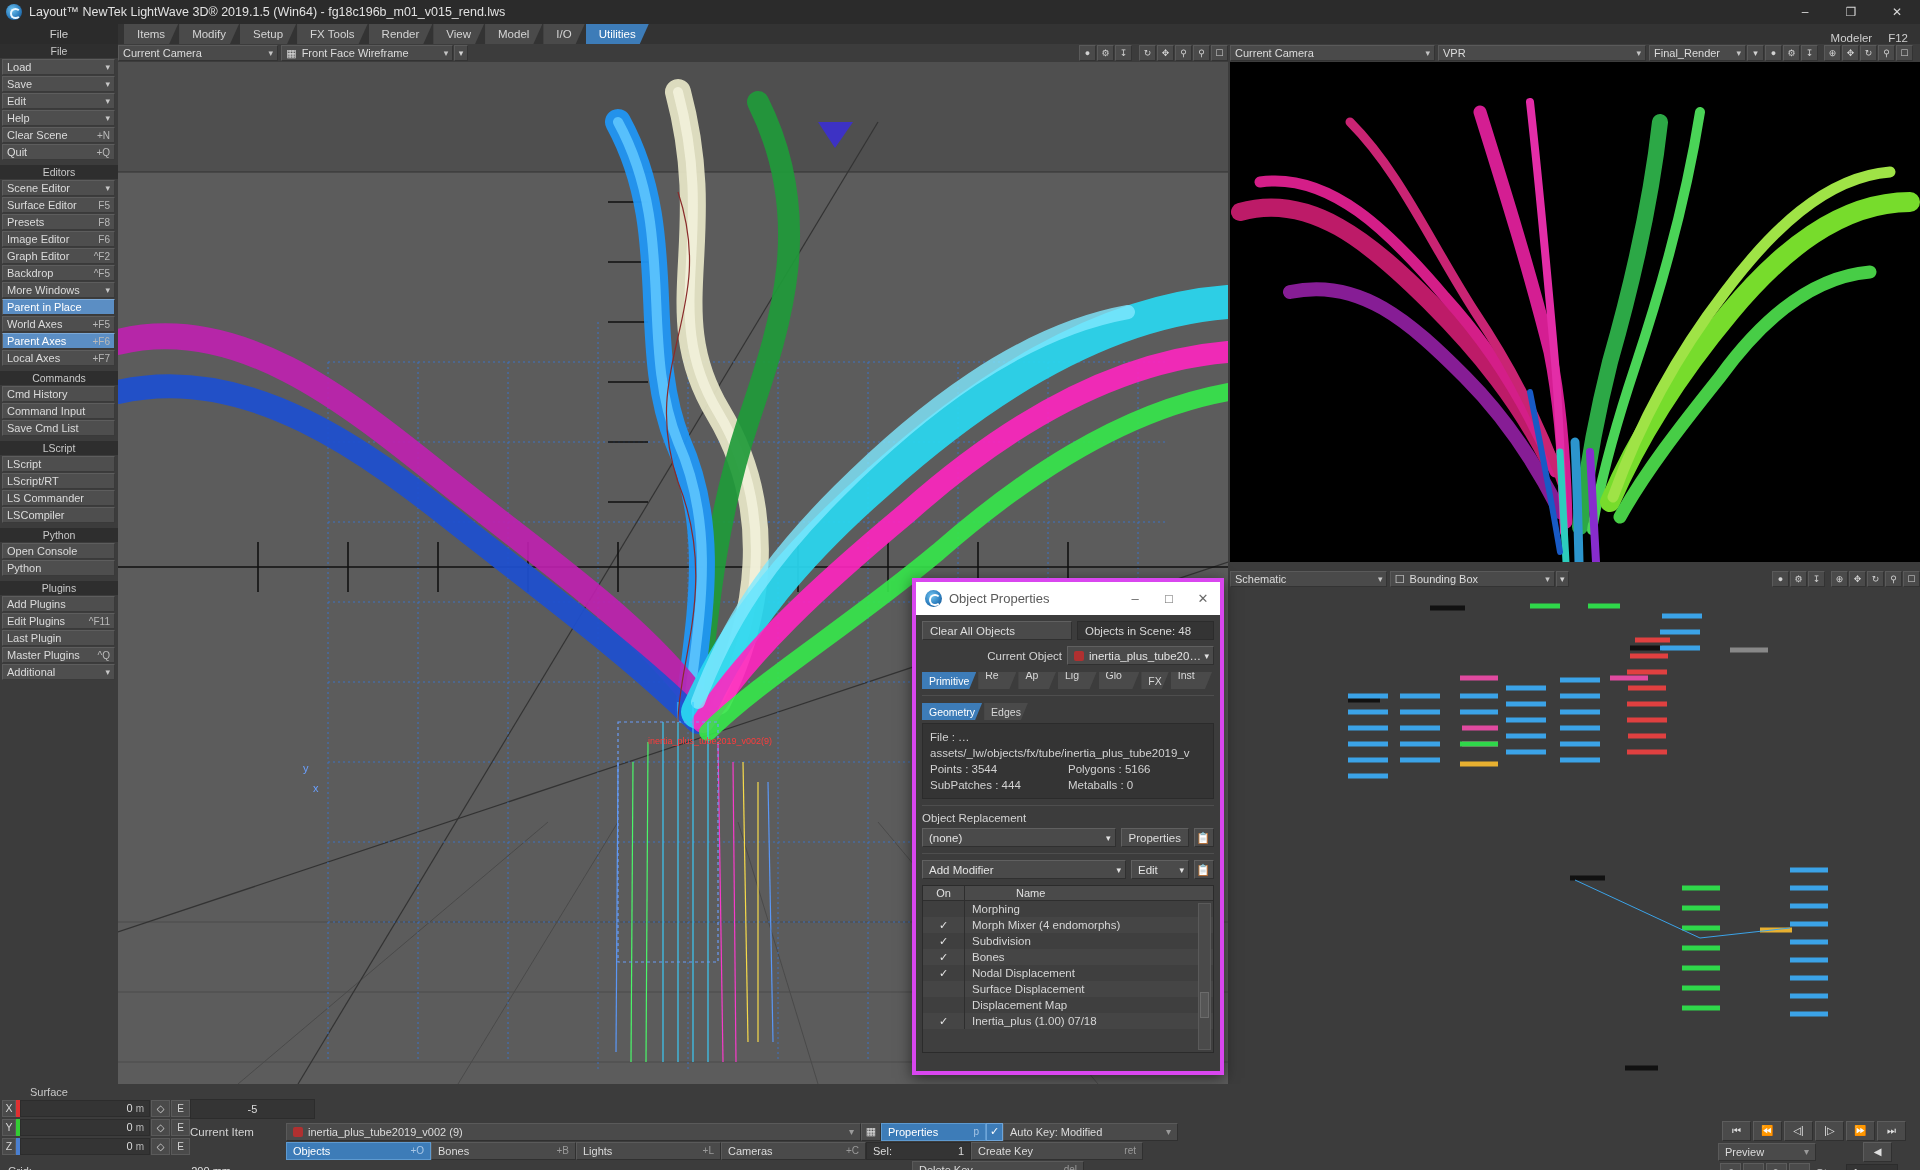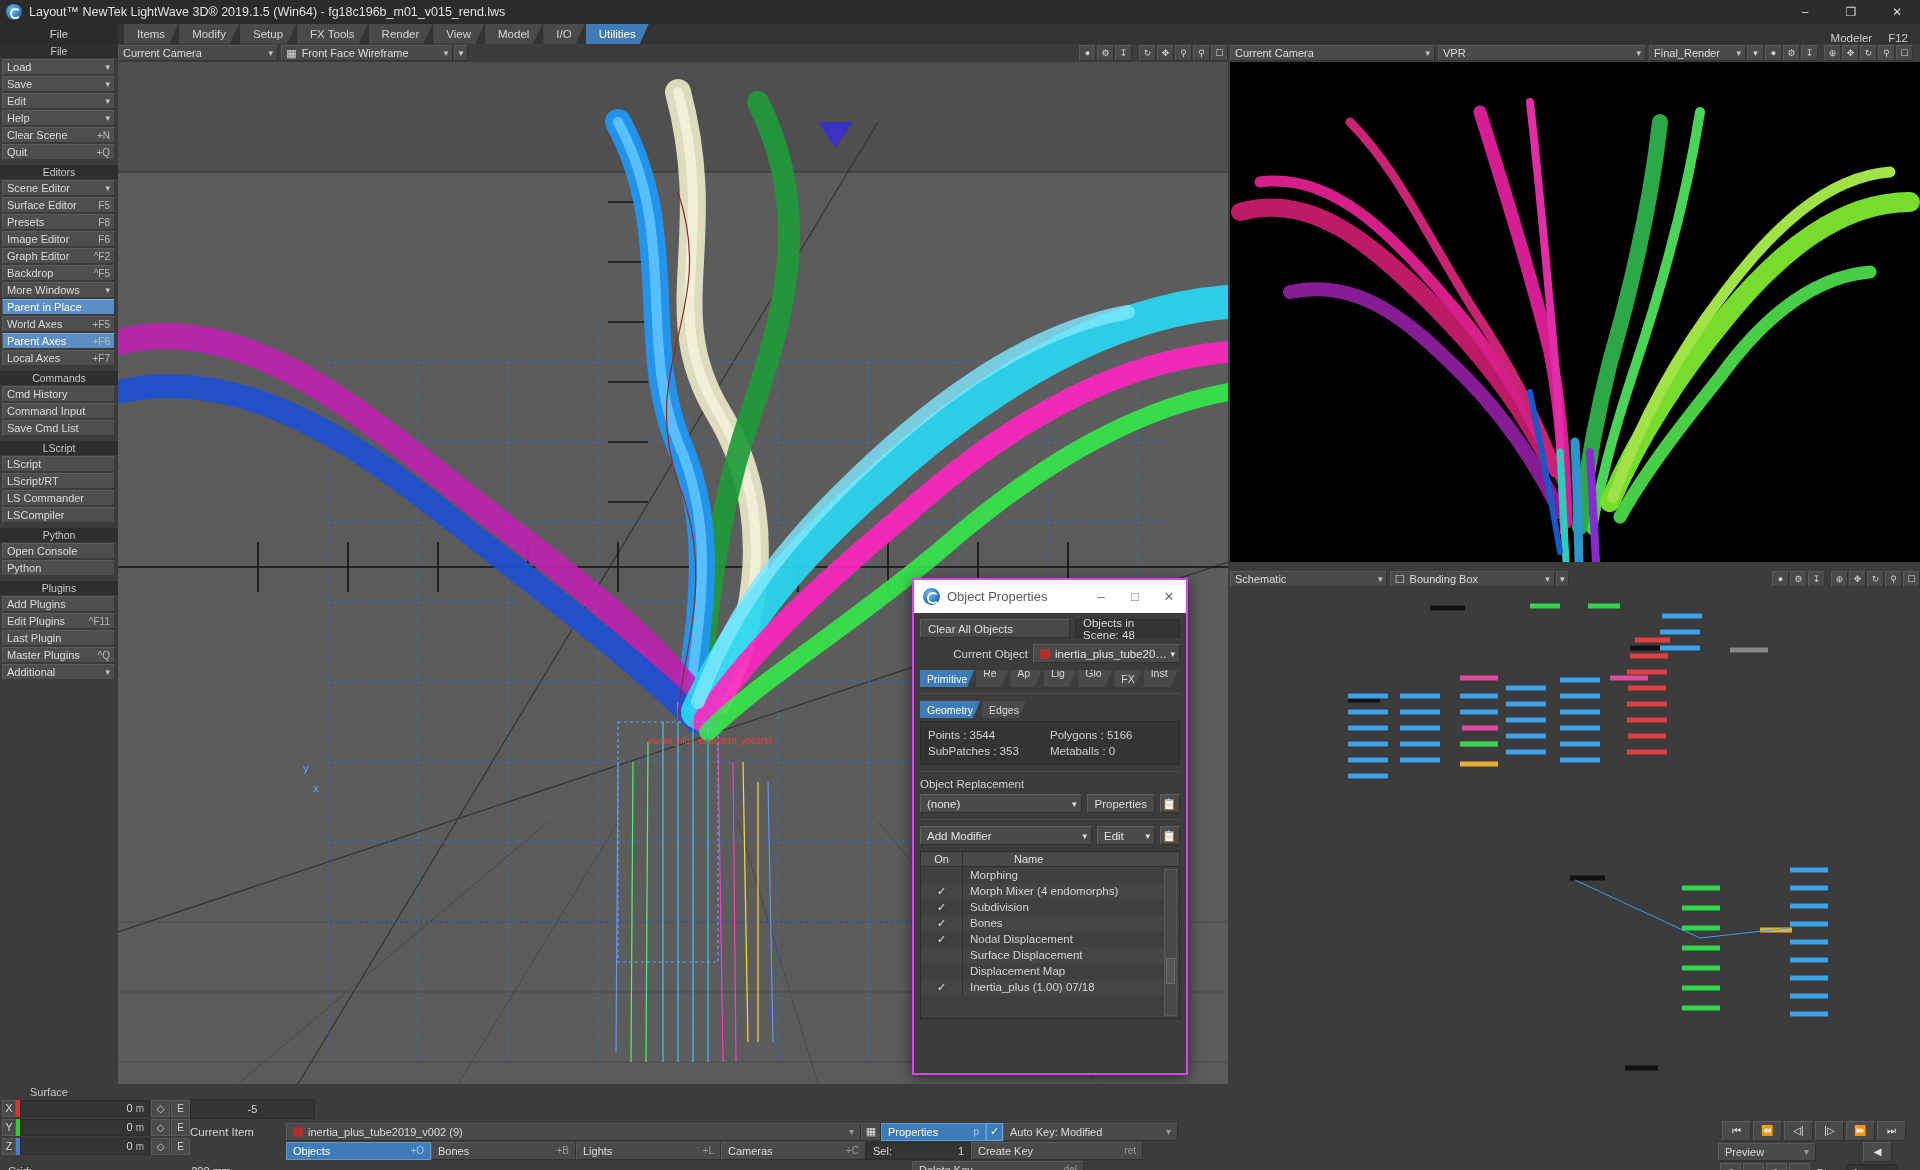--- a/index.html
+++ b/index.html
@@ -62,22 +62,22 @@
   .vp-ground { position:absolute; left:0; top:110px; width:100%; height:912px; background:#5c5c5c; }
 
   
   .render { position:absolute; left:1230px; top:62px; width:690px; height:500px;
     background:#000; overflow:hidden; }
   
   .schem { position:absolute; left:1230px; top:588px; width:690px; height:496px;
     background:#3c3c3c; overflow:hidden; }
 
   
-  .dlg { position:absolute; left:912px; top:578px; width:276px; height:497px;
-    background:#3c3c3c; border:2px solid #d946ef; box-shadow:0 3px 14px rgba(0,0,0,.55); }
+  .dlg { position:absolute; left:912px; top:578px; width:312px; height:497px;
+    background:#3c3c3c; border:4px solid #d946ef; box-shadow:0 3px 14px rgba(0,0,0,.55); }
   .dlg-tb { height:33px; background:#ffffff; display:flex; align-items:center; }
   .dlg-ico { width:17px; height:17px; margin:0 7px 0 9px; border-radius:50%;
     background:radial-gradient(circle at 40% 35%, #6fc3ef 0%, #2d7fc0 55%, #14487a 100%); position:relative;}
   .dlg-ico:after{ content:""; position:absolute; left:4px; top:4px; width:8px; height:8px;
     border:2px solid #fff; border-radius:50%; border-right-color:transparent;}
   .dlg-title { font-size:13px; color:#5a5a5a; }
   .dlg-wbtns { margin-left:auto; display:flex; }
   .dlg-wb { width:34px; height:33px; display:flex; align-items:center; justify-content:center;
     font-size:13px; color:#6a6a6a; }
   .dlg-body { padding:6px 6px 0 6px; }
@@ -651,26 +651,27 @@
           <div class="mt">Glo …</div>
           <div class="mt">FX</div>
           <div class="mt">Inst …</div>
         </div>
       <div class="sep"></div>
       <div class="minitabs" id="dlg-subtabs">
           <div class="mt active">Geometry</div>
           <div class="mt">Edges</div>
         </div>
       <div class="infobox" style="margin-top:3px">
+        <div>File : …assets/_lw/objects/fx/tube/inertia_plus_tube2019_v</div>
         <div class="infogrid">
           <div>Points : 3544</div>
           <div>Polygons : 5166</div>
         </div>
         <div class="infogrid">
-          <div>SubPatches : 353</div>
+          <div>SubPatches : 444</div>
           <div>Metaballs : 0</div>
         </div>
       </div>
       <div class="sep"></div>
       <div class="lbl" style="margin-bottom:4px">Object Replacement</div>
       <div class="row">
         <div class="sel-dd" style="flex:1">
           <span>(none)</span>
           <span class="cv">▾</span>
         </div>

